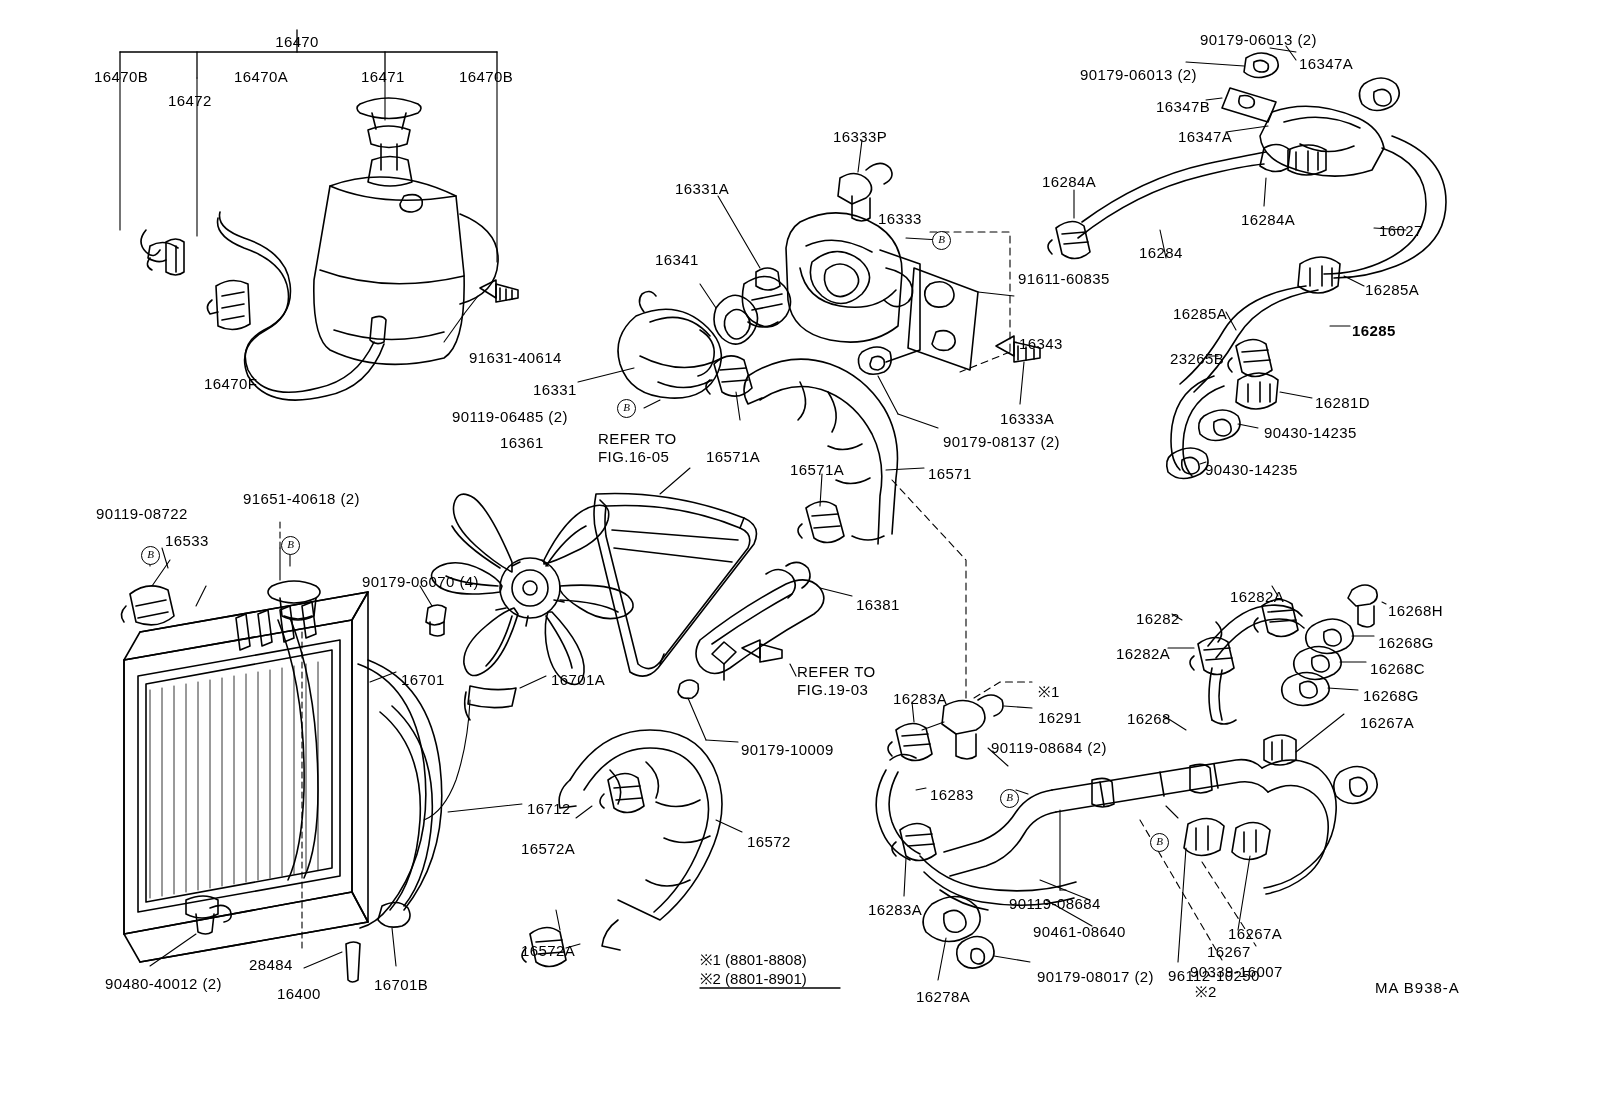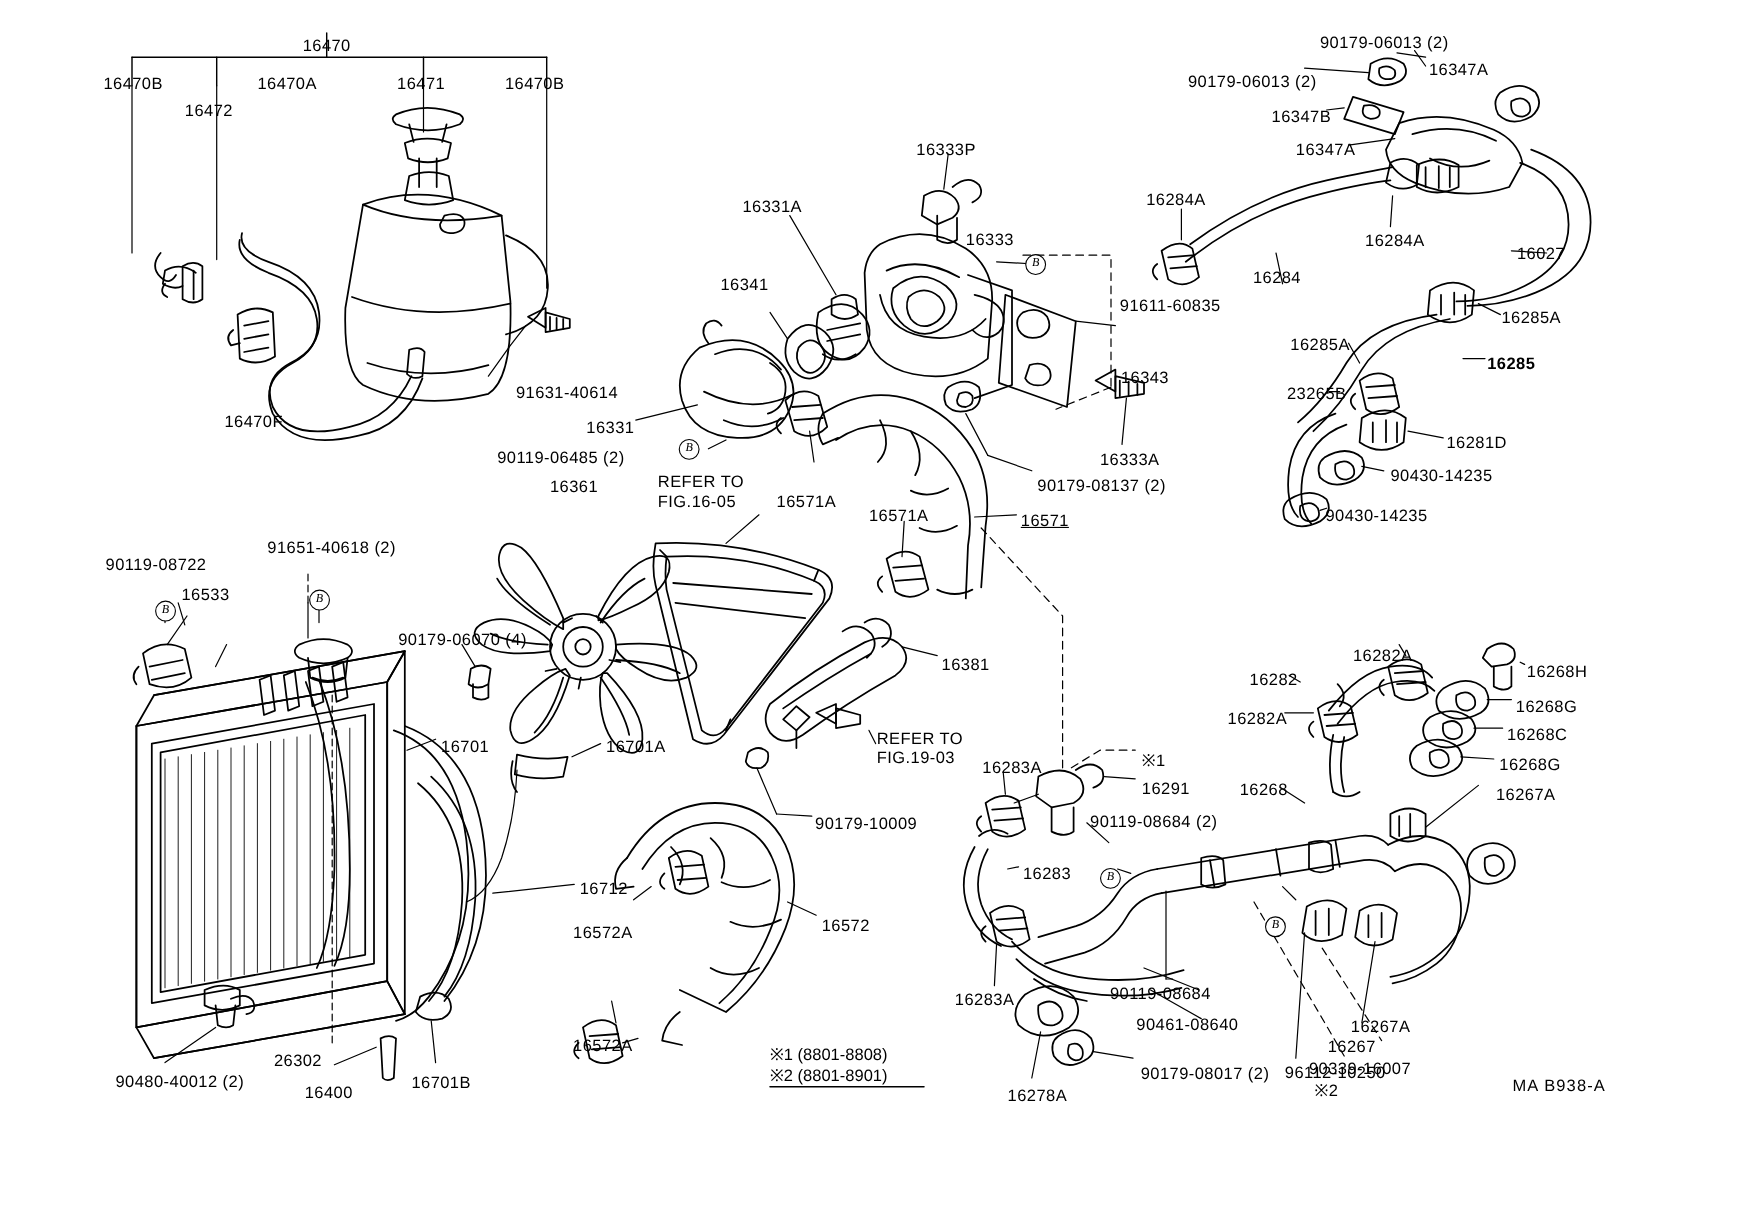--- a/index.html
+++ b/index.html
@@ -508,21 +508,21 @@
       <div class="lbl" style="left: 459px; top: 68px;">16470B</div>
       <div class="lbl" style="left: 204px; top: 375px;">16470F</div>
       <div class="lbl" style="left: 438px; top: 349px; margin-left: 31px;">91631-40614</div>
       <div class="lbl" style="left: 675px; top: 180px;">16331A</div>
       <div class="lbl" style="left: 655px; top: 251px;">16341</div>
       <div class="lbl" style="left: 533px; top: 381px;">16331</div>
       <div class="lbl" style="left: 452px; top: 408px;">90119-06485 (2)</div>
       <div class="lbl" style="left: 500px; top: 434px;">16361</div>
       <div class="lbl" style="left: 706px; top: 448px;">16571A</div>
       <div class="lbl" style="left: 790px; top: 461px;">16571A</div>
-      <div class="lbl" style="left: 928px; top: 465px; text-decoration: underline;">16571</div>
+      <div class="lbl" style="left: 928px; top: 465px;">16571</div>
       <div class="lbl" style="left: 833px; top: 128px;">16333P</div>
       <div class="lbl" style="left: 878px; top: 210px;">16333</div>
       <div class="lbl" style="left: 1018px; top: 270px;">91611-60835</div>
       <div class="lbl" style="left: 1019px; top: 296px; margin-top: 39px;">16343</div>
       <div class="lbl" style="left: 1000px; top: 410px;">16333A</div>
       <div class="lbl" style="left: 943px; top: 433px;">90179-08137 (2)</div>
       <div class="lbl" style="left: 1200px; top: 31px;">90179-06013 (2)</div>
       <div class="lbl" style="left: 1080px; top: 66px;">90179-06013 (2)</div>
       <div class="lbl" style="left: 1299px; top: 55px;">16347A</div>
       <div class="lbl" style="left: 1156px; top: 98px;">16347B</div>
@@ -541,21 +541,21 @@
       <div class="lbl" style="left: 96px; top: 505px;">90119-08722</div>
       <div class="lbl" style="left: 165px; top: 532px;">16533</div>
       <div class="lbl" style="left: 243px; top: 490px;">91651-40618 (2)</div>
       <div class="lbl" style="left: 322px; top: 573px; margin-left: 40px;">90179-06070 (4)</div>
       <div class="lbl" style="left: 401px; top: 671px;">16701</div>
       <div class="lbl" style="left: 551px; top: 671px;">16701A</div>
       <div class="lbl" style="left: 527px; top: 800px;">16712</div>
       <div class="lbl" style="left: 521px; top: 840px;">16572A</div>
       <div class="lbl" style="left: 747px; top: 833px;">16572</div>
       <div class="lbl" style="left: 521px; top: 942px;">16572A</div>
-      <div class="lbl" style="left: 249px; top: 956px;">26302</div>
+      <div class="lbl" style="left: 249px; top: 956px;">28484</div>
       <div class="lbl" style="left: 277px; top: 985px;">16400</div>
       <div class="lbl" style="left: 374px; top: 976px;">16701B</div>
       <div class="lbl" style="left: 105px; top: 975px;">90480-40012 (2)</div>
       <div class="lbl" style="left: 856px; top: 596px;">16381</div>
       <div class="lbl" style="left: 741px; top: 741px;">90179-10009</div>
       <div class="lbl" style="left: 893px; top: 690px;">16283A</div>
       <div class="lbl" style="left: 1038px; top: 709px;">16291</div>
       <div class="lbl" style="left: 991px; top: 739px;">90119-08684 (2)</div>
       <div class="lbl" style="left: 930px; top: 786px;">16283</div>
       <div class="lbl" style="left: 868px; top: 901px;">16283A</div>

